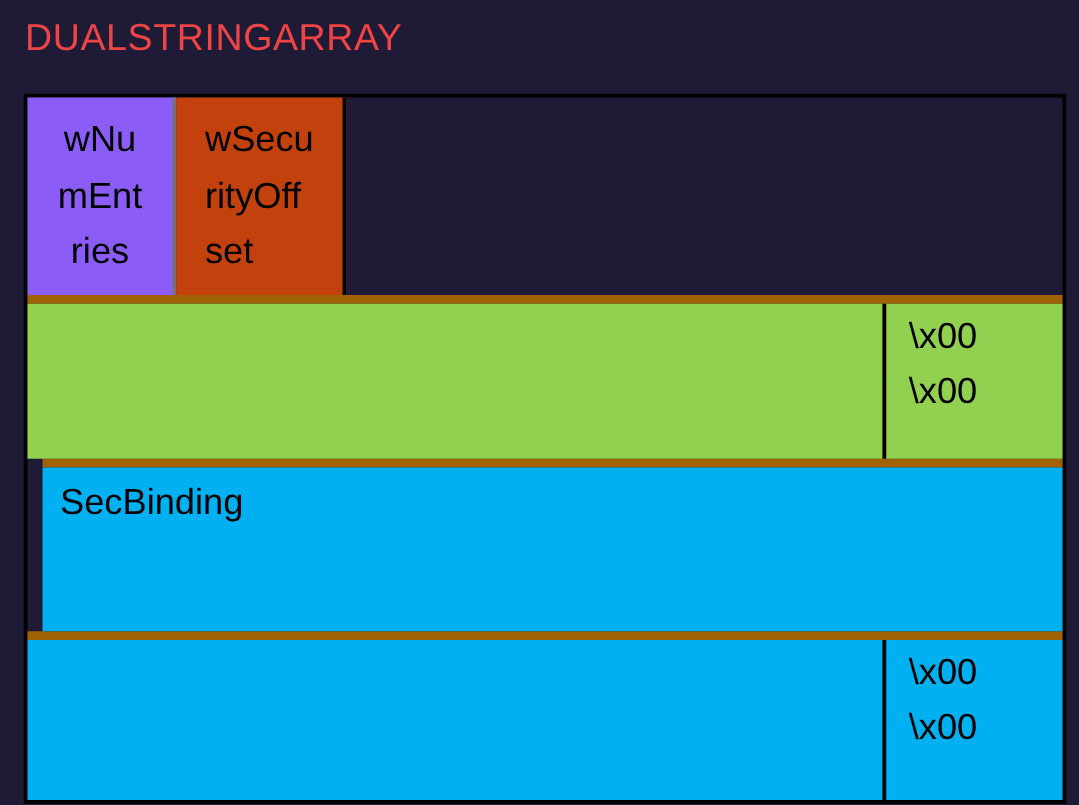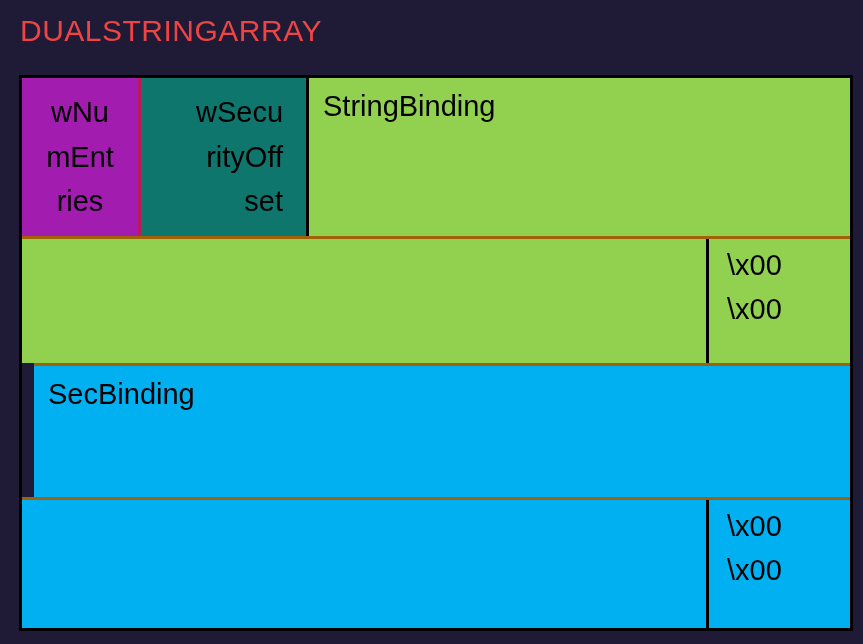--- a/index.html
+++ b/index.html
@@ -26,50 +26,49 @@
     position: absolute;
     left: 19px;
     top: 75px;
     width: 828px;
     border: 3px solid #000;
   }
   .row {
     display: flex;
   }
   .row + .row {
-    border-top: 3px solid #a16207;
+    border-top: 7px solid #a16207;
   }
   .cell {
     color: #000;
     font-size: 29px;
     white-space: pre-line;
     overflow: hidden;
   }
   
   .row-1 { height: 158px; }
   .cell-wnumentries {
     width: 116px;
-    background: #a21caf;
-    border-right: 3px solid #be185d;
+    background: #8b5cf6;
+    border-right: 3px solid #737373;
     display: flex;
     align-items: center;
     justify-content: center;
     text-align: center;
     line-height: 1.55;
   }
   .cell-wsecurityoffset {
     width: 133px;
-    background: #0f766e;
+    background: #c2410c;
     border-right: 3px solid #000;
     display: flex;
     align-items: center;
     justify-content: center;
-    text-align: right;
+    text-align: left;
     line-height: 1.55;
-    padding-left: 32px;
   }
   .cell-stringbinding {
     flex: 1;
     background: #92D050;
     padding: 11px 0 0 14px;
     line-height: 1.2;
   }
   
   .row-2 { height: 124px; }
   .cell-stringbinding-data {
@@ -112,21 +111,20 @@
 
 <div class="struct-table">
 
   <div class="row row-1">
     <div class="cell cell-wnumentries">wNu
 mEnt
 ries</div>
     <div class="cell cell-wsecurityoffset">wSecu
 rityOff
 set</div>
-    <div class="cell cell-stringbinding">StringBinding</div>
   </div>
 
   <div class="row row-2">
     <div class="cell cell-stringbinding-data"></div>
     <div class="cell cell-stringbinding-terminator">\x00
 \x00</div>
   </div>
 
   <div class="row row-3">
     <div class="cell cell-secbinding">SecBinding</div>

